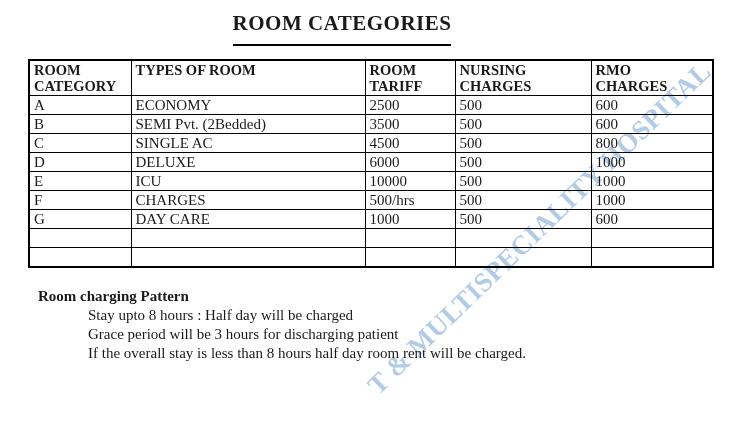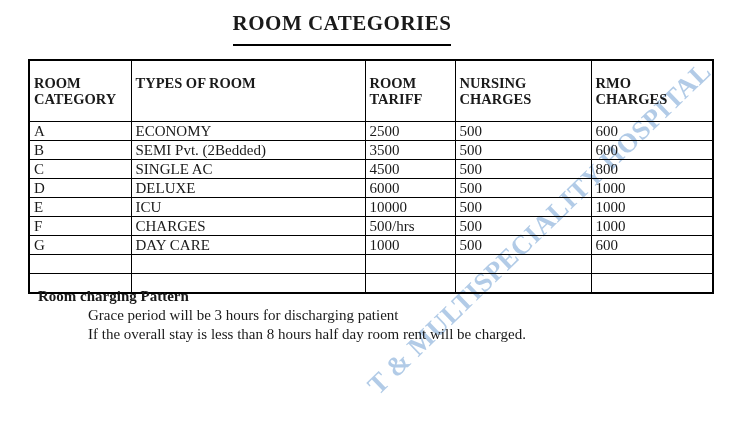--- a/index.html
+++ b/index.html
@@ -64,21 +64,21 @@
     border: 1px solid #000;
   }
   table.room-table {
     border-width: 2px;
   }
   th {
     font-size: 14.5px;
     font-weight: bold;
     text-align: left;
     vertical-align: top;
-    padding: 14px 4px;
+    padding: 1px 4px;
     line-height: 16px;
     white-space: pre-line;
     height: 32px;
   }
   td {
     font-size: 15px;
     padding: 0 4px;
     height: 18px;
     line-height: 18px;
     vertical-align: middle;
@@ -198,15 +198,16 @@
         <td></td>
         <td></td>
         <td></td>
         <td></td>
       </tr>
     </tbody>
 </table>
 
 <div class="pattern">
   <div class="pattern-heading">Room charging Pattern</div>
+  <div class="pattern-line">Stay upto 8 hours : Half day will be charged</div>
   <div class="pattern-line">Grace period will be 3 hours for discharging patient</div>
   <div class="pattern-line">If the overall stay is less than 8 hours half day room rent will be charged.</div>
 </div>
 
 </body></html>

